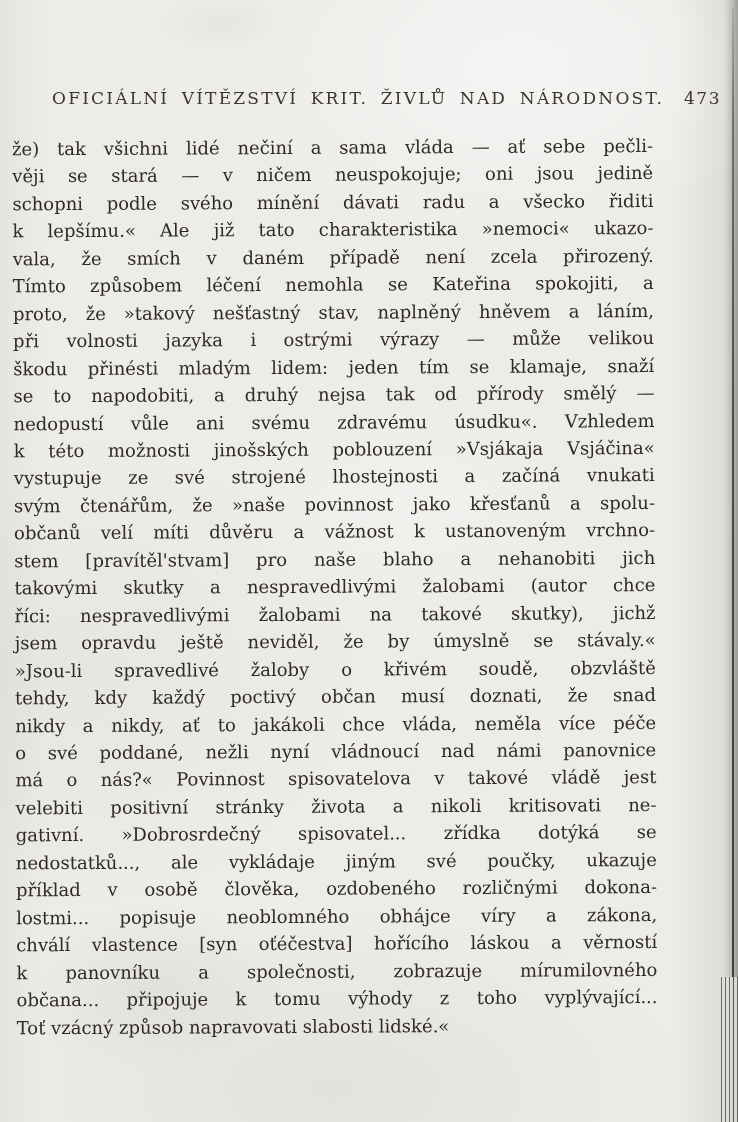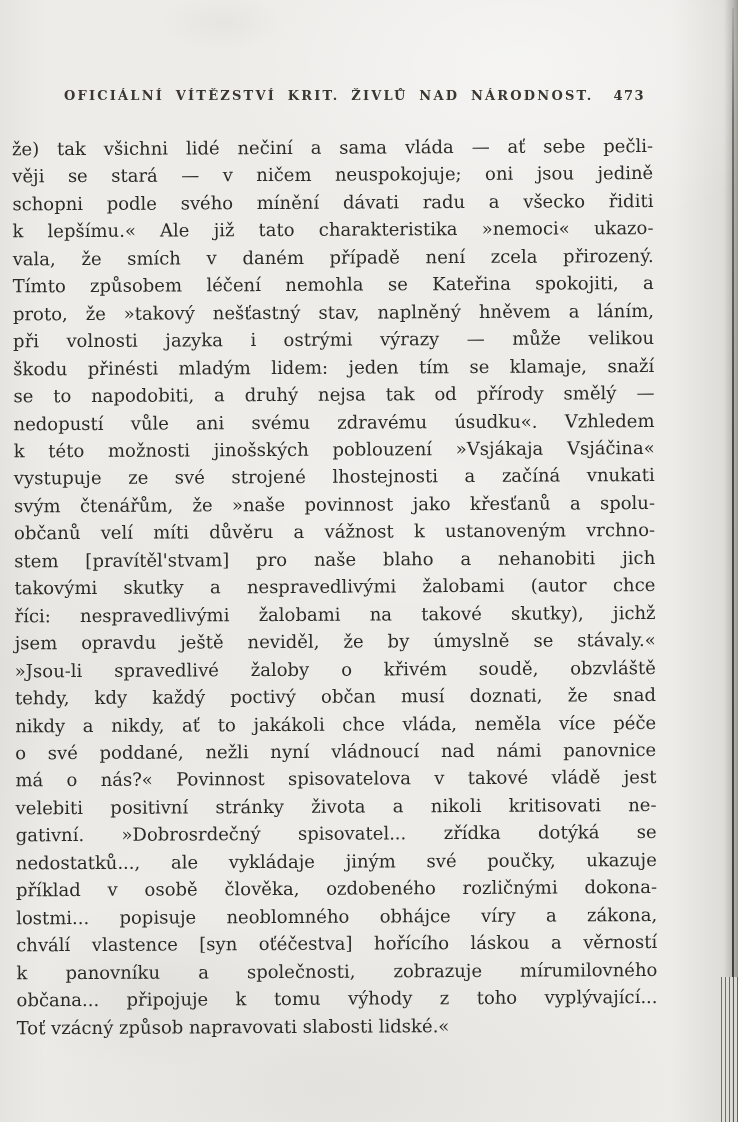--- a/index.html
+++ b/index.html
@@ -50,27 +50,26 @@
     position: absolute;
     bottom: 0; right: 0;
     width: 17px; height: 145px;
     background: repeating-linear-gradient(90deg,
       rgba(92,90,84,0.85) 0 1px,
       rgba(224,222,217,0.9) 1px 4px);
   }
   .running-header {
     position: absolute;
     top: 88px;
-    left: 64px;
+    left: 52px;
     white-space: nowrap;
-    font-size: 13px;
+    font-size: 17px;
     letter-spacing: 2.2px;
     word-spacing: 5px;
     color: #3b362f;
-    font-weight: bold;
   }
   .running-header .page-number {
     margin-left: 20px;
     letter-spacing: 1.5px;
   }
   .text-block {
     position: absolute;
     top: 132px;
     left: 12px;
     width: 641px;

